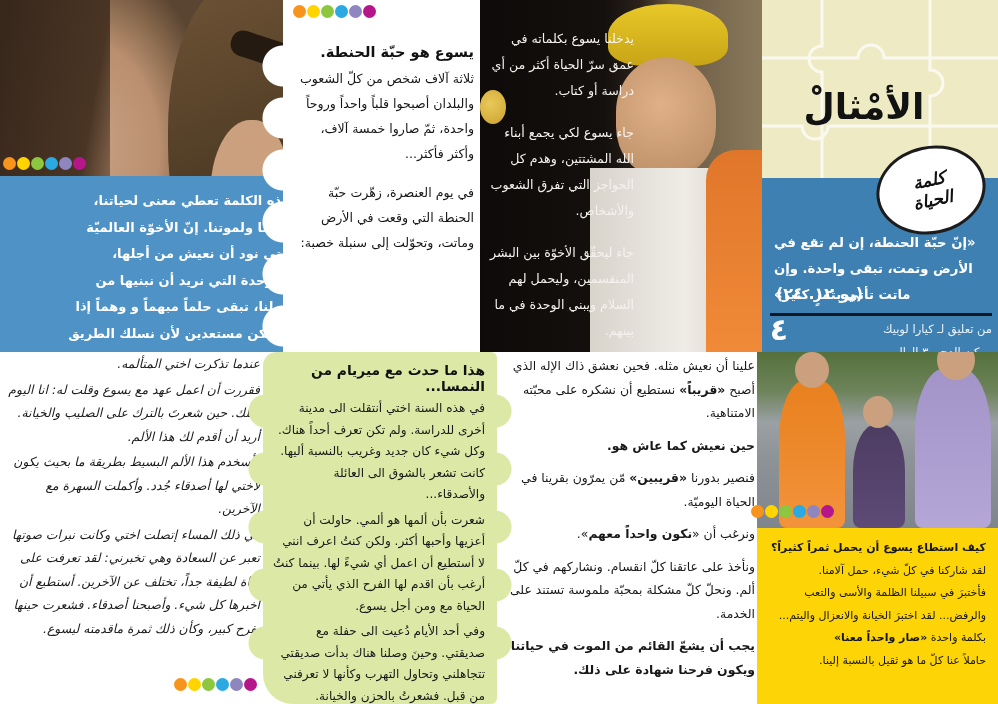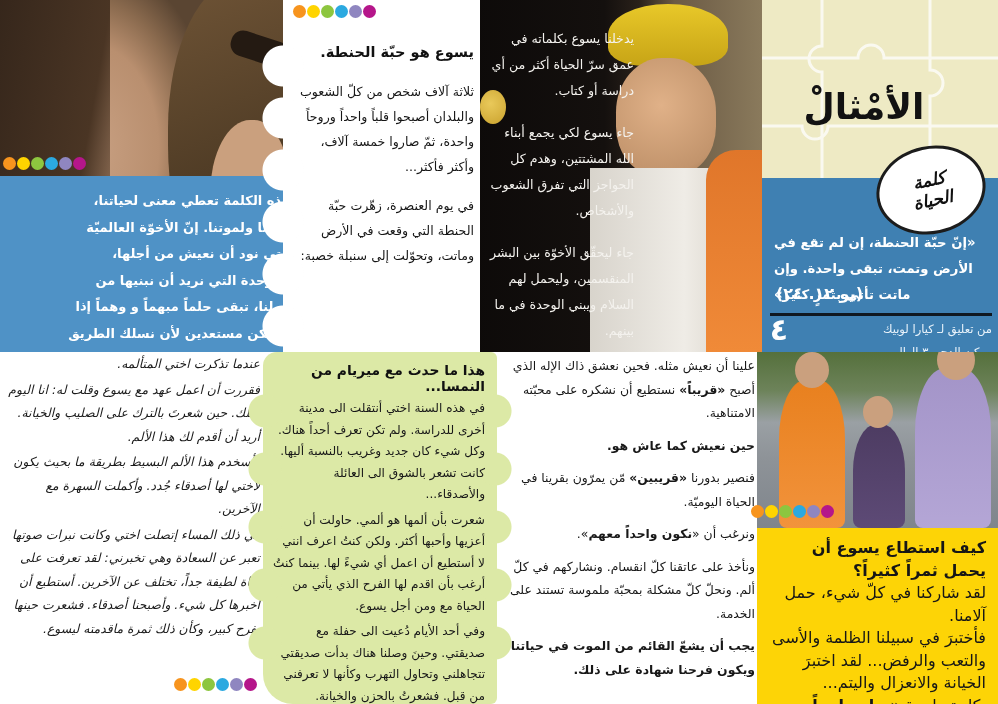--- a/index.html
+++ b/index.html
@@ -37,21 +37,21 @@
   
   .blue-box{left:0;top:176px;width:305px;height:176px;background:var(--light-blue,#4f92c6);}
   .blue-box p{margin:0;padding:12px 14px 0 66px;color:#ffffff;font-size:13px;line-height:26.5px;font-weight:bold;text-align:right;}
   
   .wheat-col{left:283px;top:0;width:197px;height:352px;background:#ffffff;z-index:4;}
   .wheat-col::before{content:"";position:absolute;left:-22px;top:40px;bottom:0;width:44px;
     background-image:radial-gradient(circle 21px at 22px 26px,#ffffff 20px,rgba(255,255,255,0) 21px);
     background-size:44px 52px;background-repeat:repeat-y;}
   .wheat-inner{position:relative;padding:34px 6px 0 10px;text-align:right;}
   .wheat-inner p{margin:0 0 14px 0;font-size:12.6px;line-height:25px;color:#161616;}
-  .wheat-inner h3{margin:10px 0 19px 0;font-size:14.5px;color:#111;text-align:right;}
+  .wheat-inner h3{margin:10px 0 6px 0;font-size:14.5px;color:#111;text-align:right;}
   
   .overlay-col{left:486px;top:0;width:148px;height:352px;z-index:3;text-align:right;}
   .overlay-col p{margin:0 0 16px 0;color:#f4f2ee;font-size:12.6px;line-height:26px;font-weight:normal;}
   
   .right-panel{left:762px;top:0;width:236px;height:352px;background:var(--blue,#3f80b2);}
   .puzzle-area{position:absolute;left:0;top:0;width:236px;height:178px;background:var(--pale-yellow,#eeeac4);}
   .title-l1{position:absolute;top:4px;left:100px;width:130px;font-size:38px;font-weight:bold;color:#121212;text-align:center;}
   .title-l2{position:absolute;top:86px;left:22px;width:160px;font-size:36px;font-weight:bold;color:#121212;text-align:center;}
   .badge{position:absolute;left:114px;top:146px;width:104px;height:82px;background:#ffffff;border:3px solid #1c1c1c;
     border-radius:50%;transform:rotate(-12deg);display:flex;flex-direction:column;align-items:center;justify-content:center;z-index:5;}
@@ -70,21 +70,21 @@
   .green-block::before{left:-16px;background-image:radial-gradient(circle 17px at 18px 29px,var(--green,#dce9a6) 16px,rgba(0,0,0,0) 17px);}
   .green-block::after{right:-16px;background-image:radial-gradient(circle 17px at 18px 29px,var(--green,#dce9a6) 16px,rgba(0,0,0,0) 17px);}
   .green-inner{position:relative;padding:10px 12px 0 10px;text-align:right;z-index:1;}
   .green-inner h3{margin:0 0 4px 0;font-size:13.8px;color:#111;}
   .green-inner p{margin:0 0 4px 0;font-size:12.1px;line-height:21.5px;color:#181818;}
   .live-col{left:505px;top:354px;width:250px;height:350px;text-align:right;}
   .live-col p{margin:0 0 9px 0;font-size:12.4px;line-height:23.5px;color:#181818;}
   .live-col .b{font-weight:bold;}
   .yellow-block{left:757px;top:528px;width:241px;height:176px;background:var(--yellow,#fdd406);}
   .yellow-inner{padding:9px 12px 0 10px;text-align:right;}
-  .yellow-inner p{margin:0;font-size:16px;line-height:22.5px;color:#161616;}
+  .yellow-inner p{margin:0;font-size:11px;line-height:22.5px;color:#161616;}
   .yellow-inner .b{font-weight:bold;}
   .dots-top{left:293px;top:5px;z-index:6;}
   .dots-left{left:3px;top:157px;z-index:6;}
   .dots-bottomleft{left:174px;top:678px;z-index:6;}
   .dots-photocorner{left:751px;top:505px;z-index:6;}
 </style>
 </head>
 <body>
 
 <div class="page" style="--blue: #3f80b2; --light-blue: #4f92c6; --pale-yellow: #eeeac4; --green: #dce9a6; --yellow: #fdd406;">

